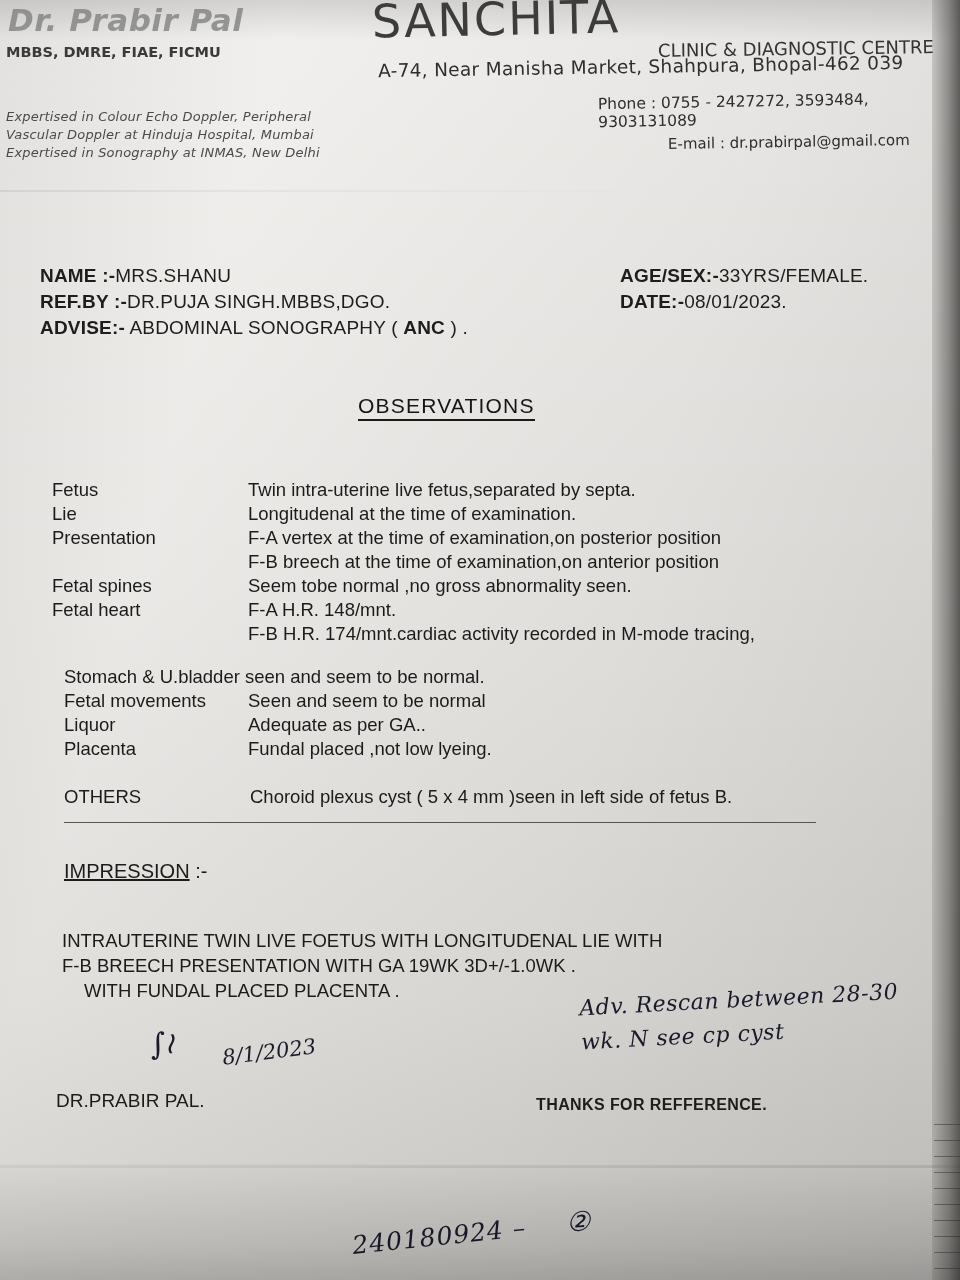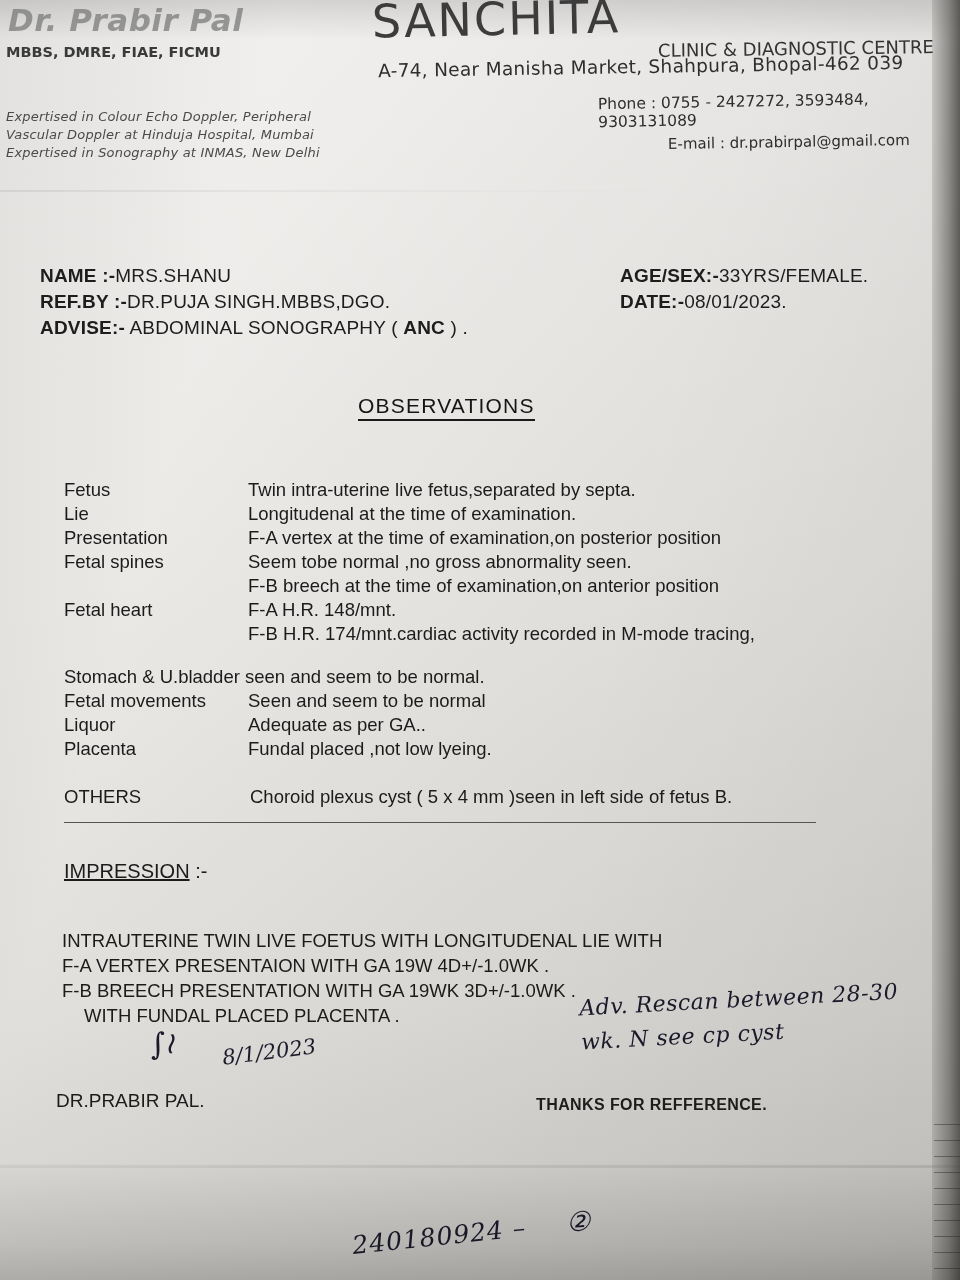--- a/index.html
+++ b/index.html
@@ -181,21 +181,21 @@
     color: #1b1b1b;
     font-size: 18.5px;
   }
   .t-row {
     position: relative;
     min-height: 24px;
     line-height: 24px;
   }
   .t-key {
     position: absolute;
-    left: 12px; top: 0;
+    left: 0; top: 0;
     width: 190px;
   }
   .t-val {
     margin-left: 196px;
   }
   .bold { font-weight: normal; }
 
   .table2 {
     position: absolute;
     left: 64px; top: 665px;
@@ -369,26 +369,26 @@
     </div>
     <div class="t-row">
       <span class="t-key">Lie</span>
       <div class="t-val"><span>Longitudenal  at the time of examination.</span><span class="bold"></span></div>
     </div>
     <div class="t-row">
       <span class="t-key">Presentation</span>
       <div class="t-val"><span>F-A vertex  at the time of examination,on  </span><span class="bold">posterior position</span></div>
     </div>
     <div class="t-row">
+      <span class="t-key"></span>
+      <div class="t-val"><span>F-B breech at the time of examination,on  </span><span class="bold">anterior position</span></div>
+    </div>
+    <div class="t-row">
       <span class="t-key">Fetal spines</span>
       <div class="t-val"><span>Seem tobe normal ,no gross abnormality seen.</span><span class="bold"></span></div>
-    </div>
-    <div class="t-row">
-      <span class="t-key"></span>
-      <div class="t-val"><span>F-B breech at the time of examination,on  </span><span class="bold">anterior position</span></div>
     </div>
     <div class="t-row">
       <span class="t-key">Fetal heart</span>
       <div class="t-val"><span>F-A H.R. 148/mnt.</span><span class="bold"></span></div>
     </div>
     <div class="t-row">
       <span class="t-key"></span>
       <div class="t-val"><span>F-B H.R. 174/mnt.cardiac activity recorded in M-mode tracing,</span><span class="bold"></span></div>
     </div>
   </div>
@@ -415,21 +415,20 @@
   <div class="others">
     <span class="others-label">OTHERS</span>
     <div class="others-text">Choroid plexus cyst ( 5 x 4  mm )seen in  left side of fetus B.</div>
   </div>
   <div class="others-rule"></div>
 
   <div class="impression-label"><u>IMPRESSION</u><span> :-</span></div>
 
   <div class="impression-body">
     <div><span>INTRAUTERINE </span><span class="bold">TWIN  LIVE FOETUS</span><span> WITH LONGITUDENAL LIE WITH</span></div>
-    <div><span class="bold">F-A</span><span> VERTEX  PRESENTAION WITH GA 19W 4D+/-1.0WK .</span></div>
     <div><span class="bold">F-B</span><span> BREECH PRESENTATION WITH GA 19WK 3D+/-1.0WK .</span></div>
     <div><span class="ind"></span><span>WITH  FUNDAL  PLACED  PLACENTA .</span></div>
   </div>
 
   <div class="hand hand-note">
     <div>Adv. Rescan between 28-30</div>
     <div>wk. N see cp cyst</div>
   </div>
 
   <div class="hand hand-sign"><span class="mark">∫≀</span></div>

